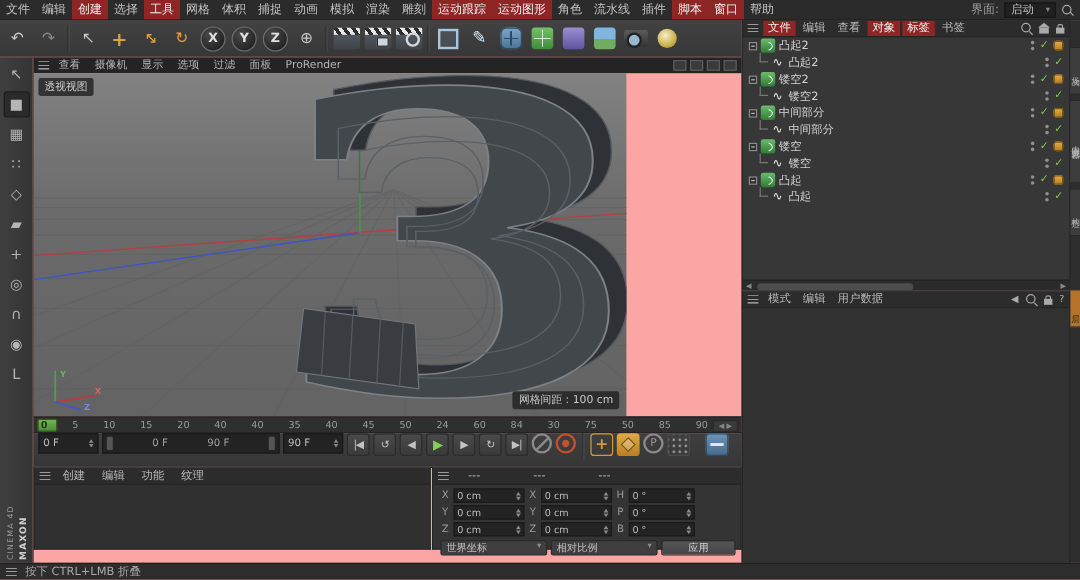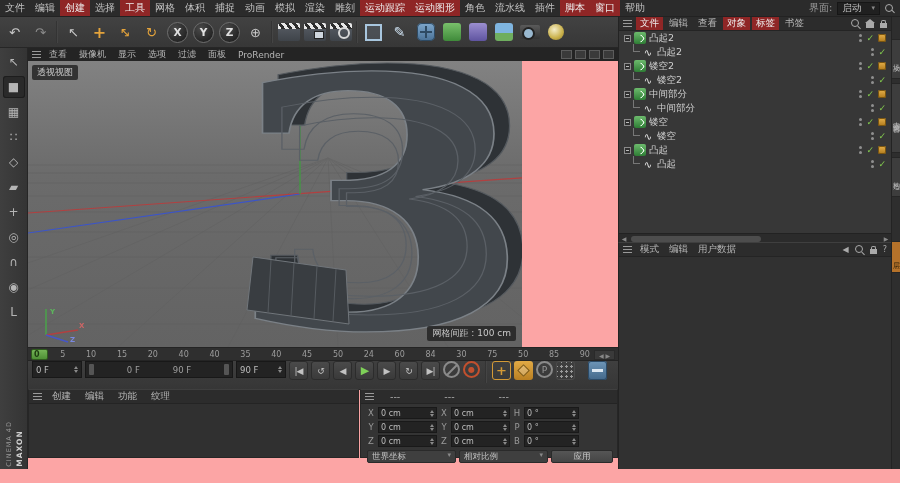--- a/index.html
+++ b/index.html
@@ -671,14 +671,18 @@
         <span class="vtext2">内容浏览器</span>
       </span>
     <span class="stab" style="top:140px;height:40px">
         <span class="vtext2">构造</span>
       </span>
     <span class="stab orange" style="top:224px;height:32px">
         <span class="vtext2">层</span>
       </span>
   </div>
 
+  <div class="status">
+    <span class="burger"></span>
+    <span>按下 CTRL+LMB 折叠</span>
+  </div>
 
 </div>
 
 </body></html>

